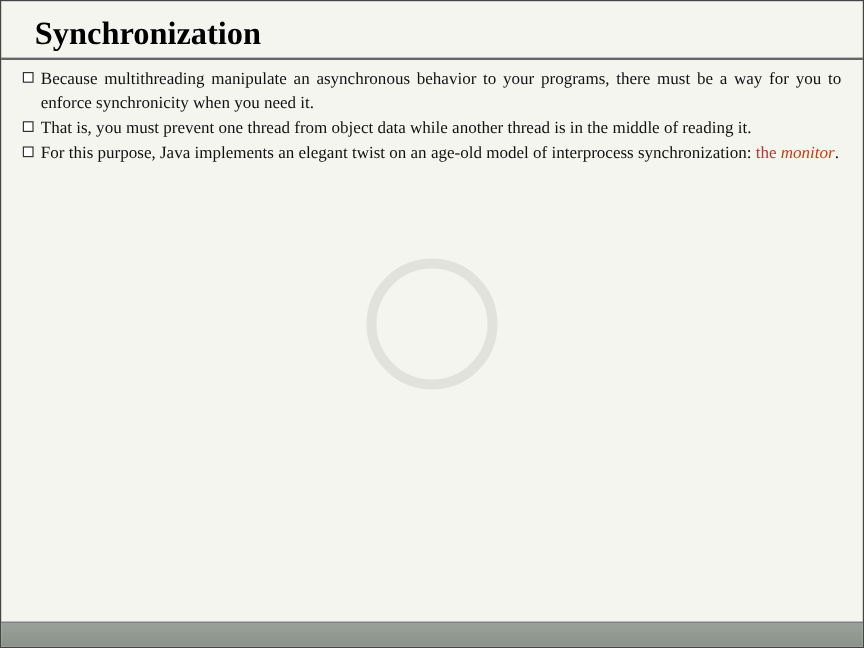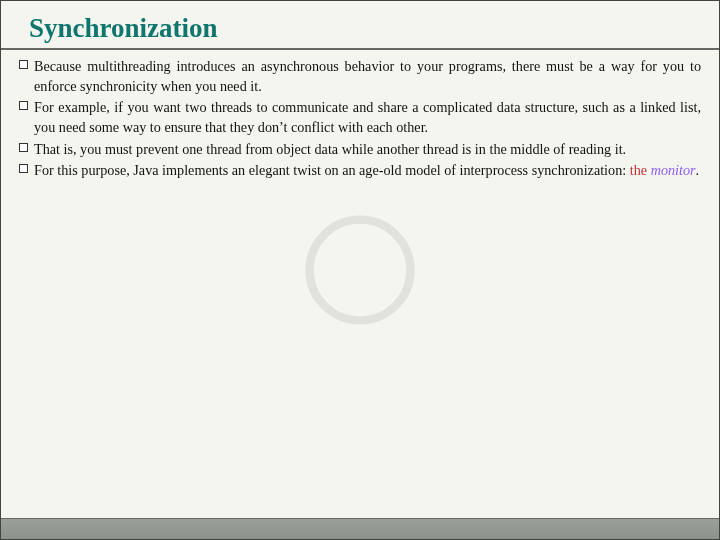--- a/index.html
+++ b/index.html
@@ -29,21 +29,21 @@
     pointer-events: none;
     z-index: 0;
   }
   .watermark svg { width: 100%; height: 100%; }
   .title {
     font-weight: bold;
     font-size: 27px;
     padding: 12px 0 4px 28px;
     border-bottom: 2px solid #666;
     margin: 0 0 6px 0;
-    color: #0f766e;
+    color: #000000;
     position: relative;
     z-index: 1;
   }
   .content {
     padding: 0 18px 0 18px;
     position: relative;
     z-index: 1;
   }
   .item {
     display: flex;
@@ -59,21 +59,21 @@
     width: 9px;
     height: 9px;
     border: 1px solid #333;
     margin: 4px 6px 0 0;
     flex: 0 0 auto;
     box-sizing: border-box;
     background: #fff;
   }
   .item-text { flex: 1 1 auto; }
   .monitor-phrase { color: #b33; }
-  .monitor-word { color: #8b5cf6; font-style: italic; }
+  .monitor-word { color: #c2410c; font-style: italic; }
   .footer-bar {
     position: absolute;
     left: 0; right: 0; bottom: 0;
     height: 20px;
     background: linear-gradient(to bottom, #9aa19a, #8a928a);
     border-top: 1px solid #666;
     z-index: 0;
   }
 </style>
 </head>
@@ -86,27 +86,23 @@
       <circle cx="50" cy="50" r="42" fill="none" stroke="#e2e2dc" stroke-width="7"></circle>
     </svg>
   </div>
 
   <div class="title">Synchronization</div>
 
   <div class="content">
 
     <div class="item">
       <span class="checkbox"></span>
-      <span class="item-text">Because multithreading introduces an asynchronous behavior to your programs, there must be a way for you to enforce synchronicity when you need it.</span>
+      <span class="item-text">Because multithreading manipulate an asynchronous behavior to your programs, there must be a way for you to enforce synchronicity when you need it.</span>
     </div>
 
-    <div class="item">
-      <span class="checkbox"></span>
-      <span class="item-text">For example, if you want two threads to communicate and share a complicated data structure, such as a linked list, you need some way to ensure that they don’t conflict with each other.</span>
-    </div>
 
     <div class="item">
       <span class="checkbox"></span>
       <span class="item-text">That is, you must prevent one thread from object data while another thread is in the middle of reading it.</span>
     </div>
 
     <div class="item">
       <span class="checkbox"></span>
       <span class="item-text">
         <span>For this purpose, Java implements an elegant twist on an age-old model of interprocess synchronization: </span><span class="monitor-phrase"><span>the </span><span class="monitor-word">monitor</span></span><span>.</span>

